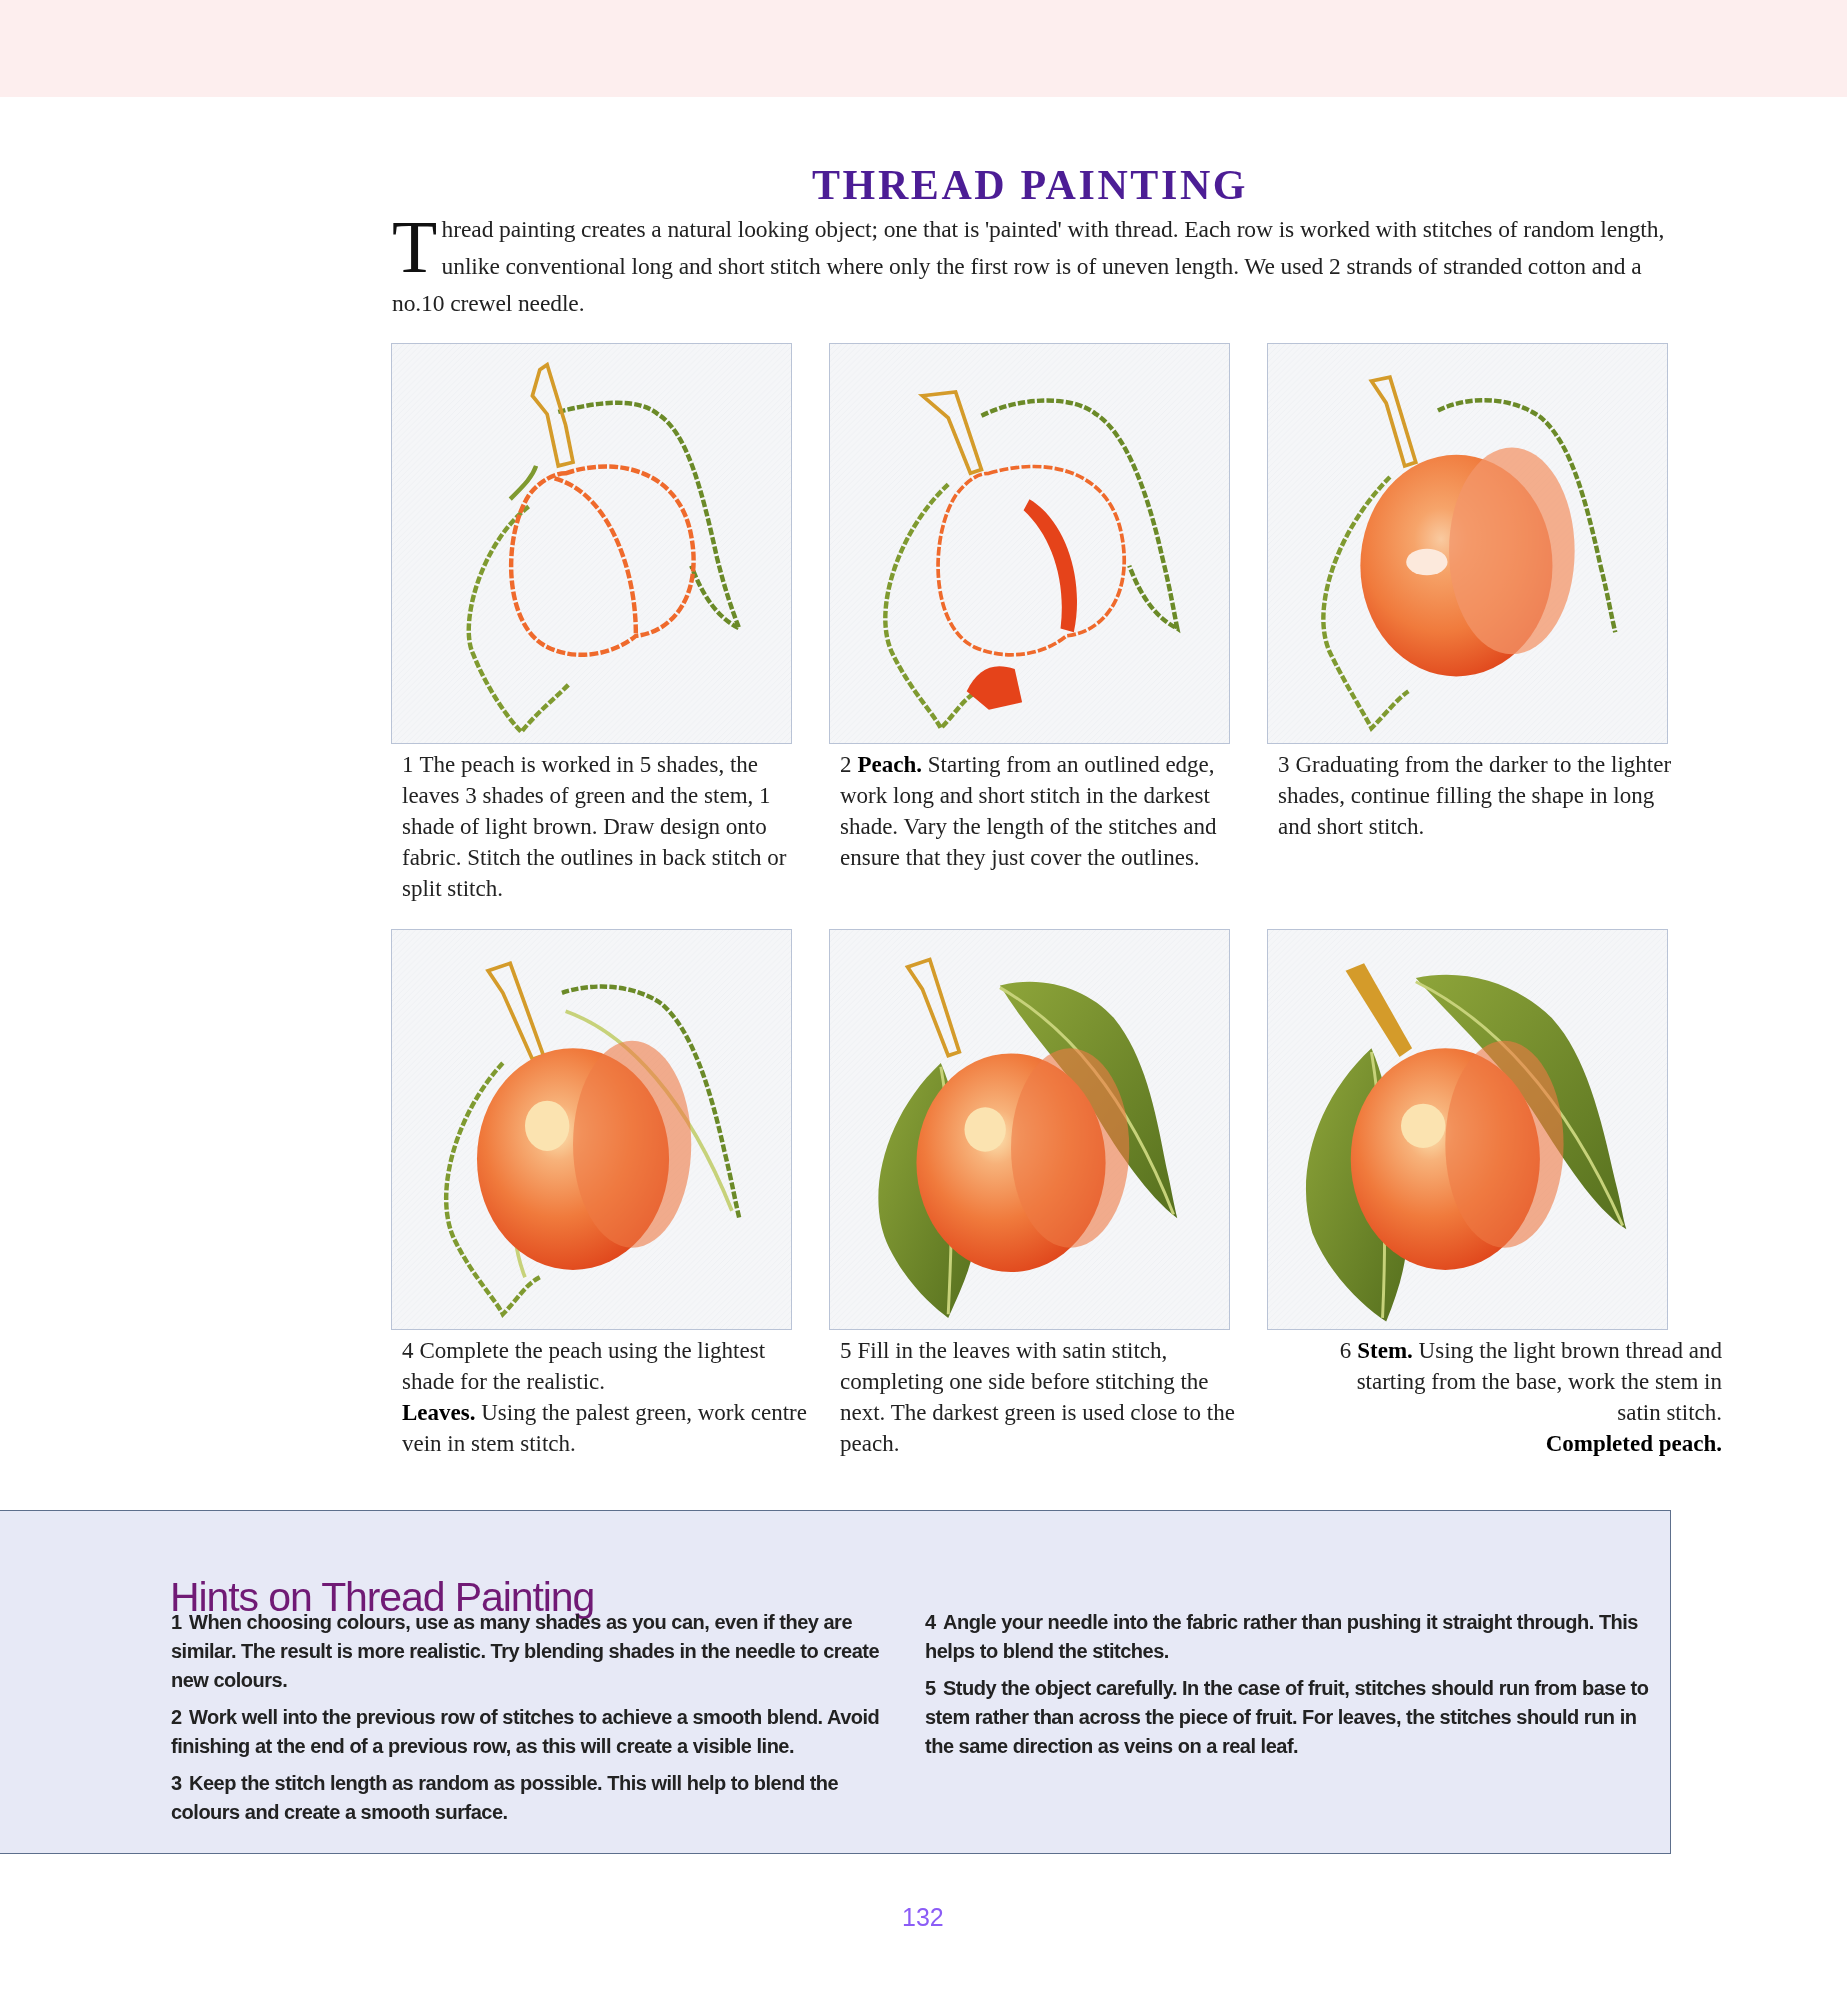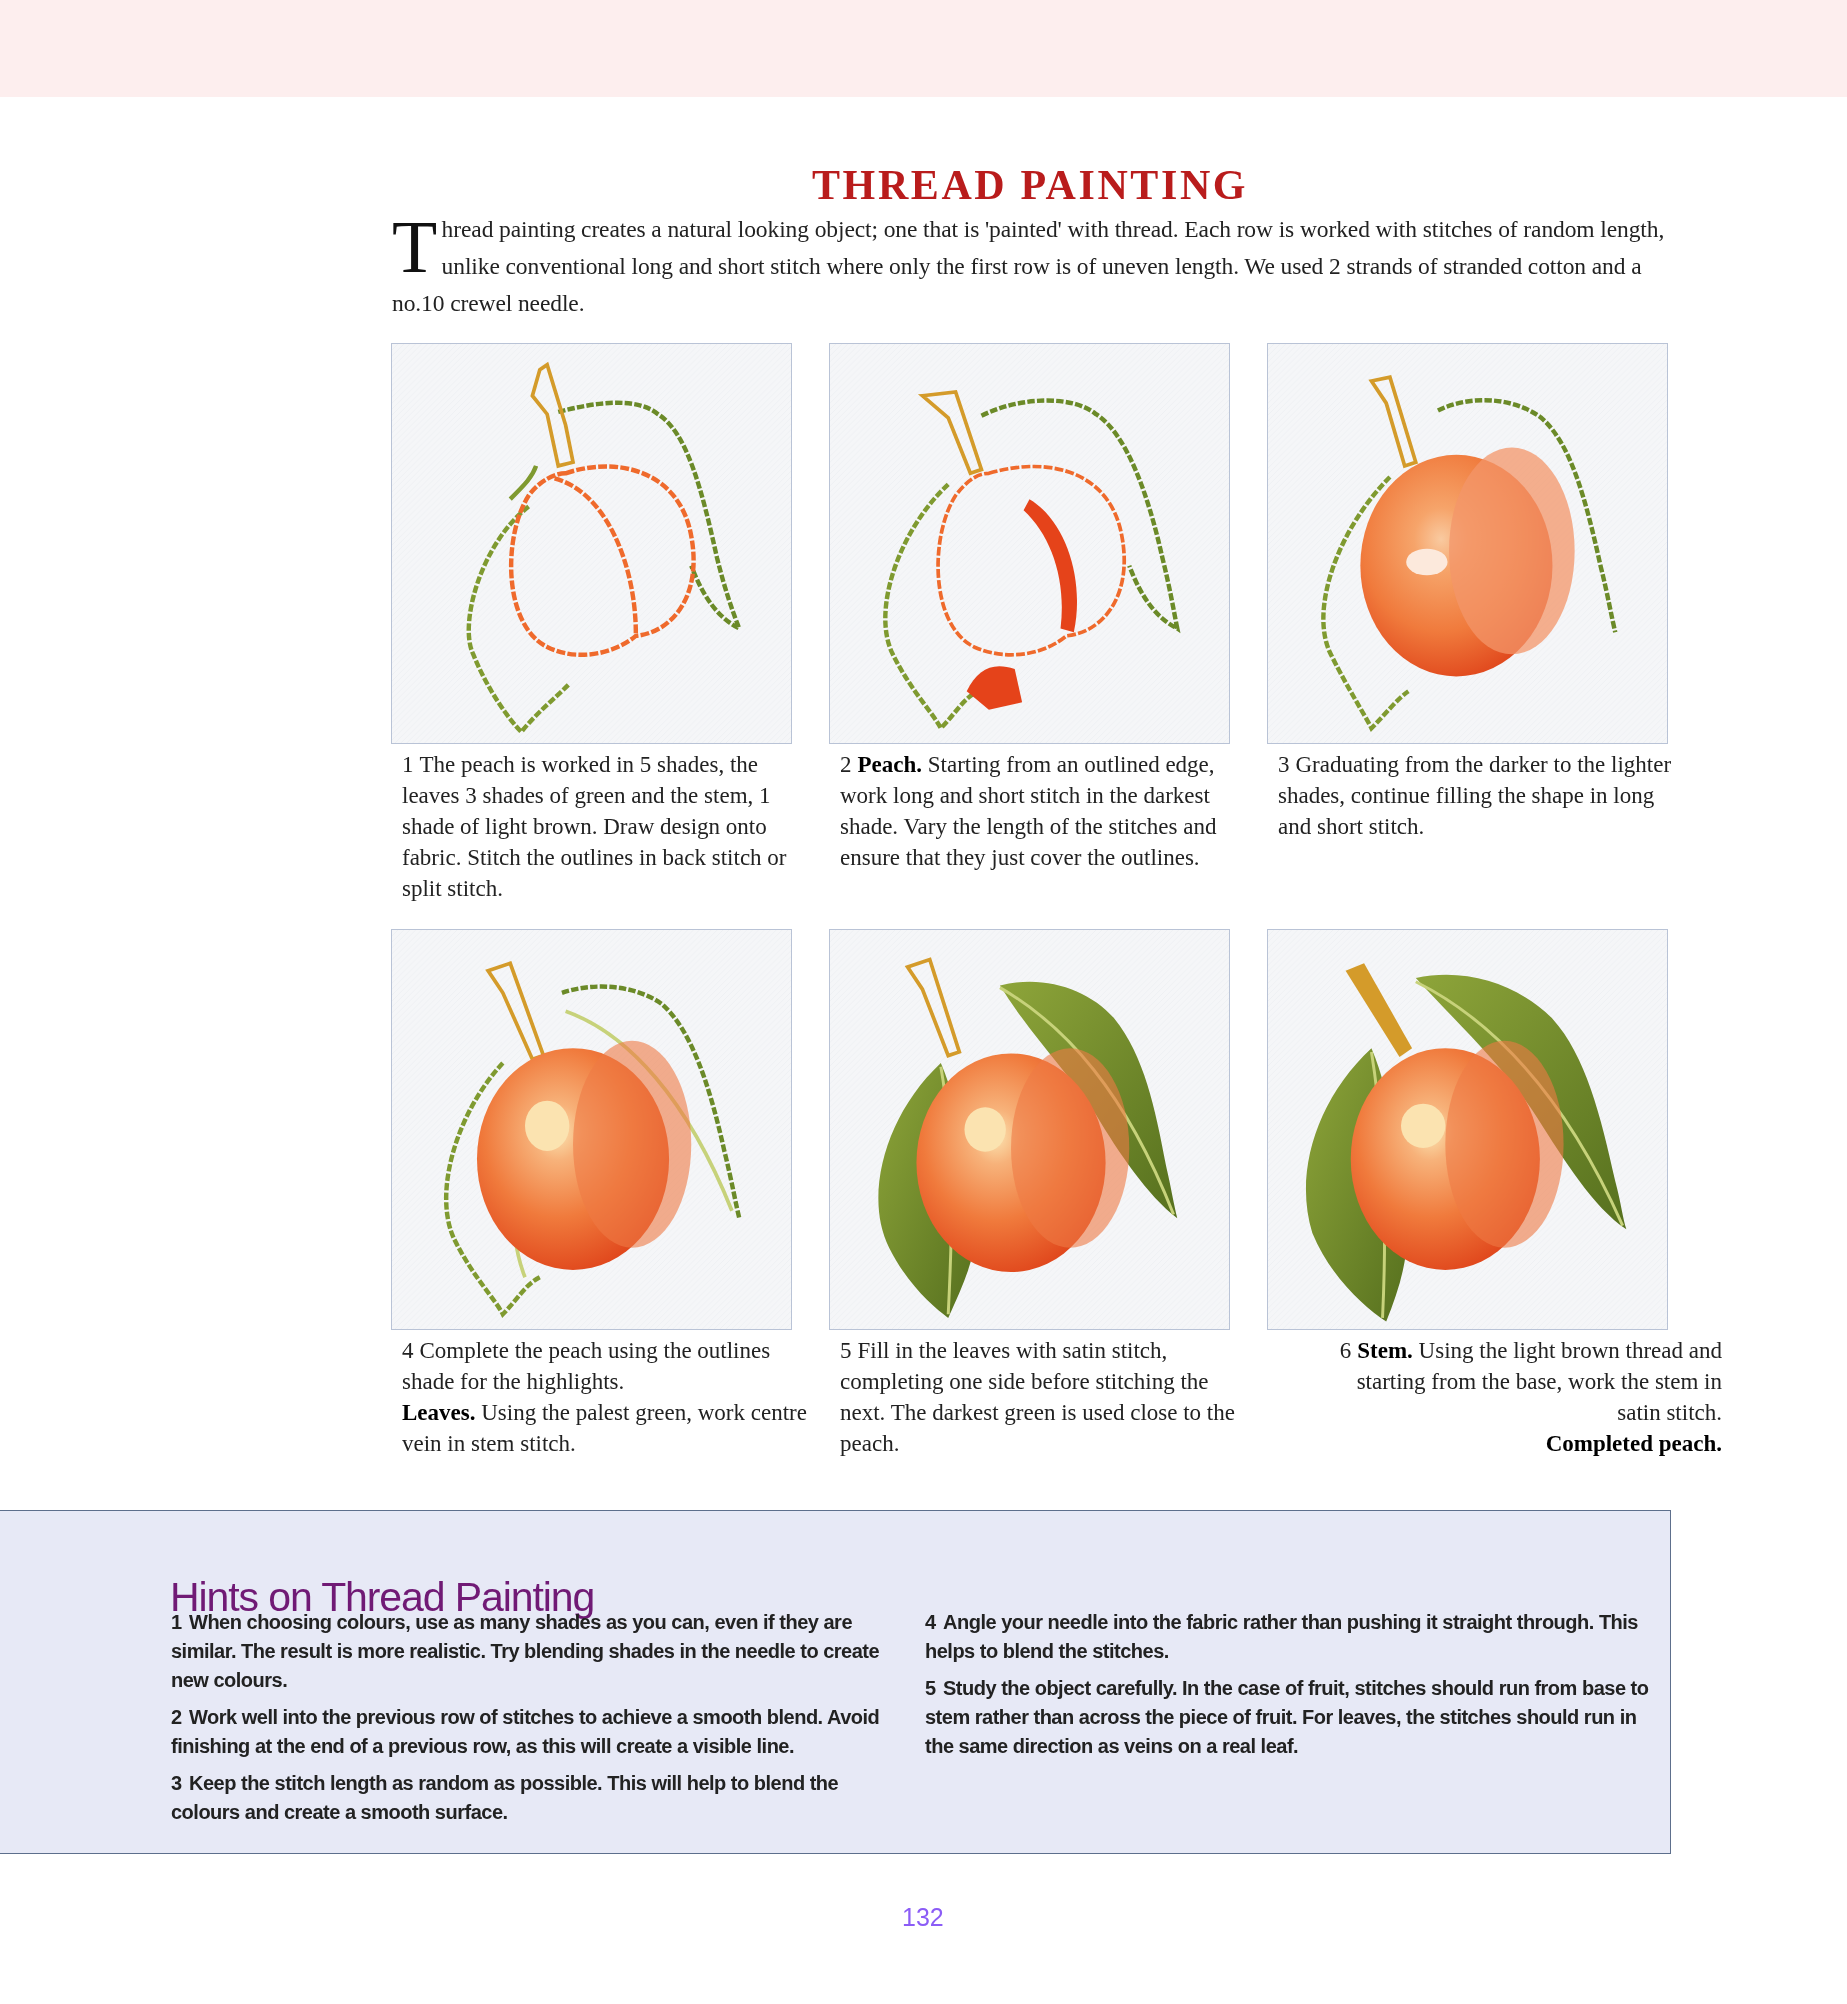--- a/index.html
+++ b/index.html
@@ -5,21 +5,21 @@
   html, body { margin: 0; padding: 0; }
   body {
     width: 1847px; height: 2005px; position: relative; overflow: hidden;
     background: #ffffff; color: #1a1a1a;
     font-family: "Liberation Serif", "DejaVu Serif", serif;
   }
   .top-band { position: absolute; left: 0; top: 0; width: 1847px; height: 97px; background: #fdeeee; }
   .title {
     position: absolute; left: 812px; top: 133px; width: 447px;
     font-family: "Liberation Serif", serif; font-size: 42px; letter-spacing: 2.6px;
-    white-space: nowrap; color: #b91c1c;
+    white-space: nowrap; color: #4c1d95;
   }
   .intro {
     position: absolute; left: 392px; top: 211px; width: 1273px;
     font-size: 23.5px; line-height: 37px; color: #222; letter-spacing: -0.1px;
   }
   .dropcap {
     float: left; font-size: 74px; line-height: 61px; margin: 6px 4.5px 0 0; color: #111;
   }
   .frame {
     position: absolute; width: 401px; height: 401px; border: 1.5px solid #b9c3d6;
@@ -139,21 +139,21 @@
     <path d="M175 190 C150 300 160 420 180 470" fill="none" stroke="#c7d27a" stroke-width="5"></path>
     <path d="M230 85 C275 70 330 75 365 100 C405 135 430 210 450 300 C460 340 465 370 470 390" fill="none" stroke="#6b8a28" stroke-width="6" stroke-dasharray="10 3"></path>
     <path d="M235 110 C320 140 400 230 460 380" fill="none" stroke="#c7d27a" stroke-width="5"></path>
     <path d="M130 55 L160 45 L205 170 L190 175 L150 85 Z" fill="none" stroke="#d49b2a" stroke-width="5"></path>
     <ellipse cx="245" cy="310" rx="130" ry="150" fill="url(#peachFill)"></ellipse>
     <ellipse cx="325" cy="290" rx="80" ry="140" fill="#ef7a45" opacity="0.6"></ellipse>
     <ellipse cx="210" cy="265" rx="30" ry="34" fill="#fbe3b0"></ellipse>
   </svg>
 </div>
 <div class="caption" style="left:391px; top:1335px;">
-  <span class="num">4</span><span>Complete the peach using the outlines shade for the highlights.</span><br><b>Leaves.</b> <span>Using the palest green, work centre vein in stem stitch.</span>
+  <span class="num">4</span><span>Complete the peach using the lightest shade for the realistic.</span><br><b>Leaves.</b> <span>Using the palest green, work centre vein in stem stitch.</span>
 </div>
 
 <div class="frame" style="left:829px; top:929px;">
   <svg viewBox="0 0 540 540">
     <rect width="540" height="540" fill="url(#fabric)"></rect>
     <path d="M150 180 C75 250 45 360 80 430 C105 480 140 510 160 525 C180 480 200 440 195 400 C185 330 180 250 150 180 Z" fill="url(#leafFill)"></path>
     <path d="M230 75 C290 60 350 80 385 120 C425 170 440 240 455 320 C462 350 465 370 470 390 C430 360 390 300 360 250 C320 190 270 140 230 75 Z" fill="url(#leafFill)"></path>
     <path d="M230 78 C320 130 400 220 465 385" fill="none" stroke="#c7d27a" stroke-width="4"></path>
     <path d="M150 185 C170 300 165 420 160 520" fill="none" stroke="#c7d27a" stroke-width="4"></path>
     <path d="M105 50 L135 40 L175 165 L160 170 L125 80 Z" fill="none" stroke="#d49b2a" stroke-width="5"></path>

